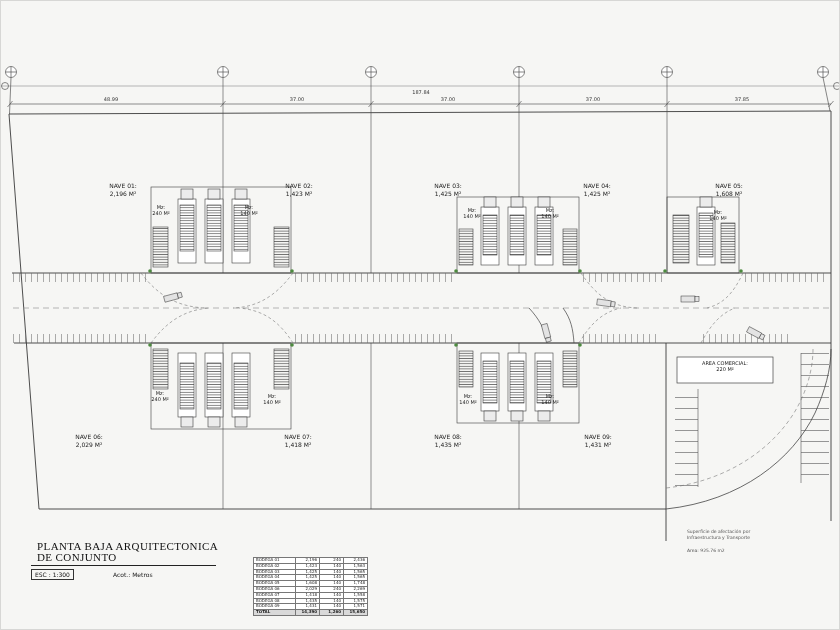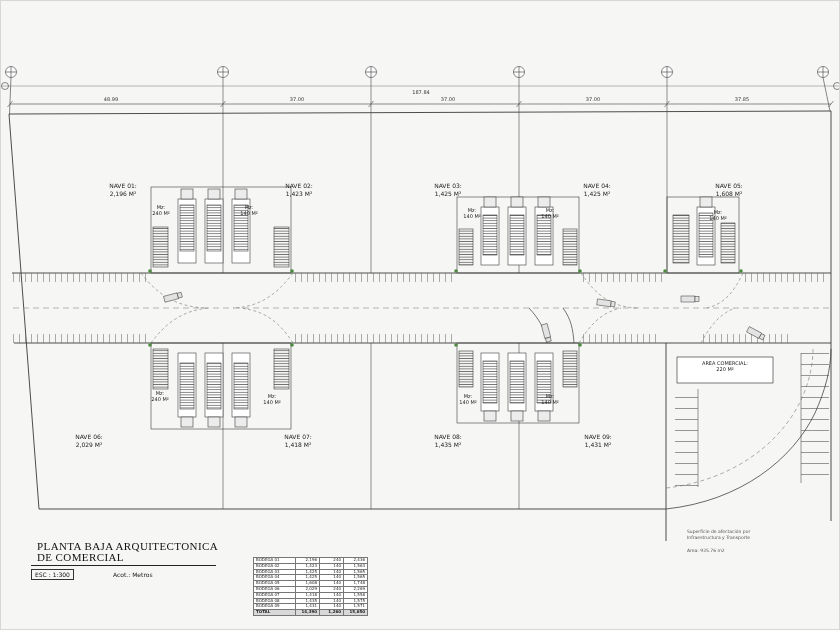--- a/index.html
+++ b/index.html
@@ -338,21 +338,21 @@
       <div>220 M²</div>
   </div>
 
   <div class="lbl f4 muted" style="left:686px;top:528px">
     <div>Superficie de afectación por</div>
       <div>Infraestructura y Transporte</div>
   </div>
   <div class="lbl f4 muted" style="left:686px;top:547px">Area: 925.76 m2</div>
 
   <div class="lbl title1" style="left:36px;top:539px">PLANTA BAJA ARQUITECTONICA</div>
-  <div class="lbl title1" style="left:36px;top:550px">DE COMERCIAL</div>
+  <div class="lbl title1" style="left:36px;top:550px">DE CONJUNTO</div>
   <div class="underline-rule" style="left:30px;top:564px;width:185px"></div>
   <div class="scale-box" style="left:30px;top:568px">ESC : 1:300</div>
   <div class="lbl f6" style="left:112px;top:570px">Acot.: Metros</div>
 
   <table class="mini-table">
     <tbody>
         <tr>
       <td class="name">BODEGA 01</td>
       <td class="num">2,196</td>
       <td class="num">240</td>

